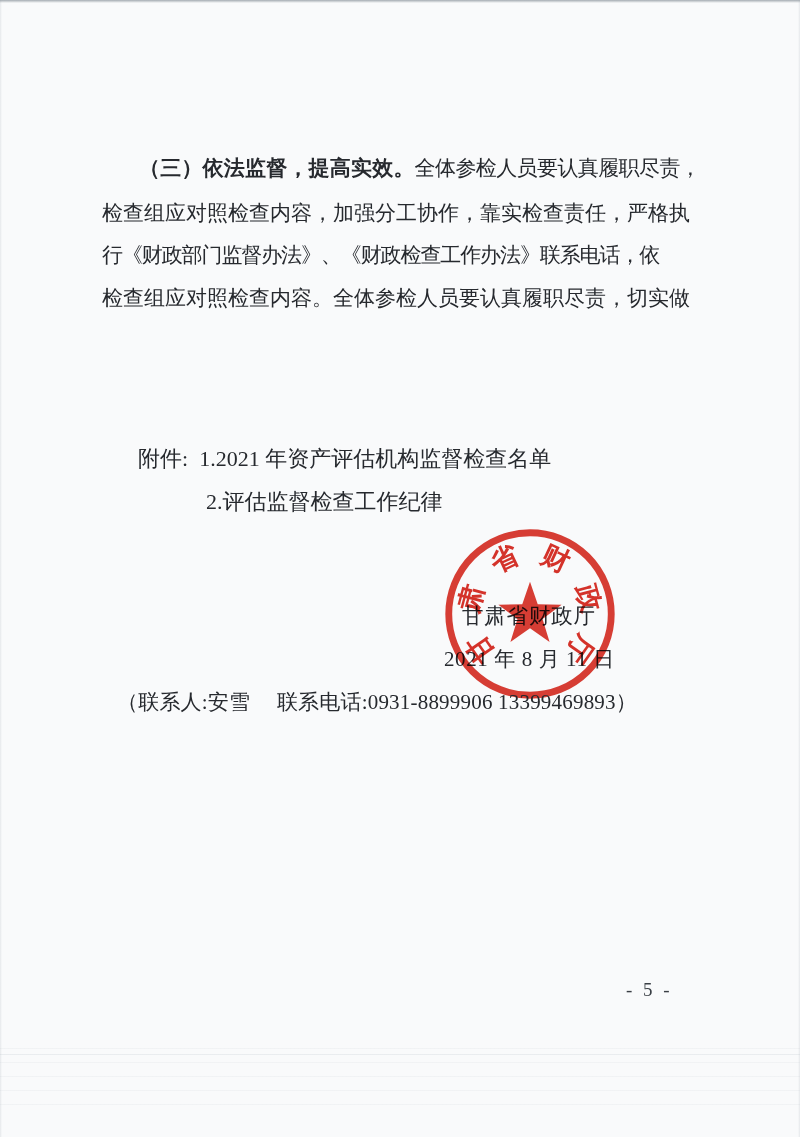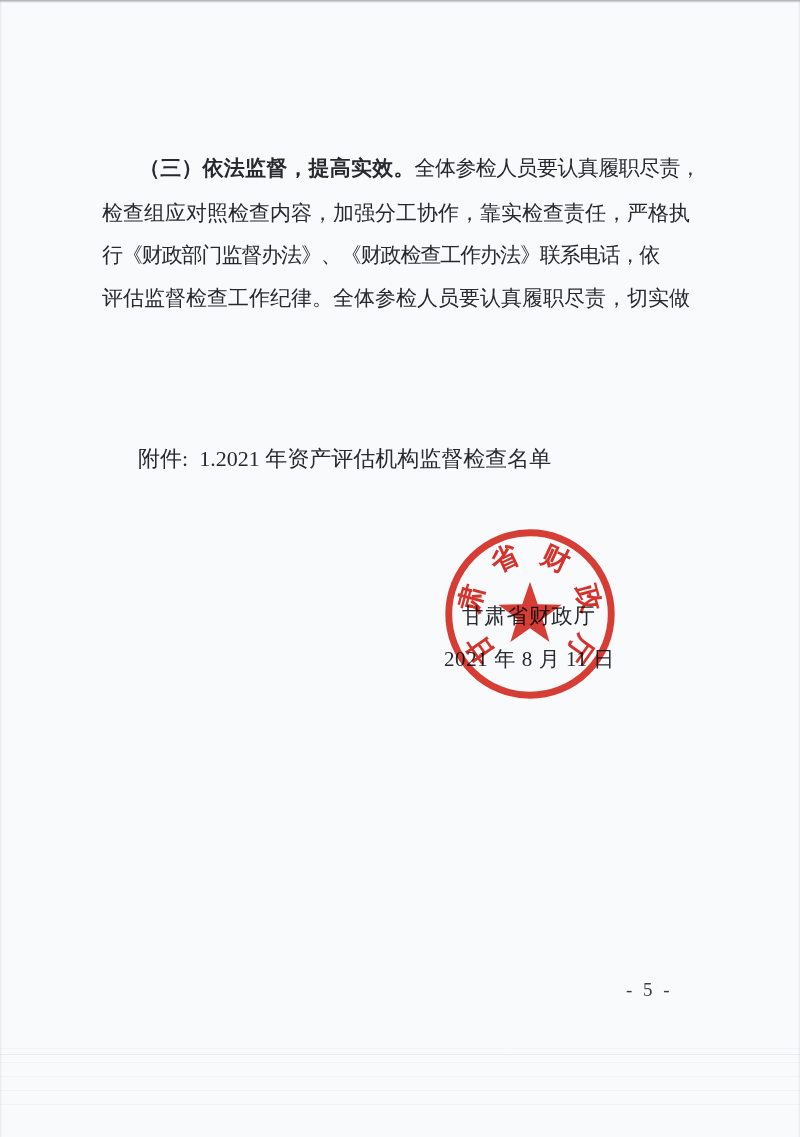--- a/index.html
+++ b/index.html
@@ -73,42 +73,46 @@
 <body>
 
 <div class="page">
 
   <div class="para">
     <div class="doc-line line-1">
       <span class="bold">（三）依法监督，提高实效。</span><span>全体参检人员要认真履职尽责，</span>
     </div>
     <div class="doc-line line-2">检查组应对照检查内容，加强分工协作，靠实检查责任，严格执</div>
     <div class="doc-line line-3">行《财政部门监督办法》、《财政检查工作办法》联系电话，依</div>
-    <div class="doc-line line-4">评估监督检查工作纪律。全体参检人员要认真履职尽责，切实做</div>
+    <div class="doc-line line-4">检查组应对照检查内容。全体参检人员要认真履职尽责，切实做</div>
   </div>
 
   <div class="attachments">
     <div class="attach-row">
       <span class="attach-label">附件:</span><span>1.2021 年资产评估机构监督检查名单</span>
+    </div>
+    <div class="attach-row attach-item-2">
+      <span>2.评估监督检查工作纪律</span>
     </div>
   </div>
 
   <div class="sig-org">甘肃省财政厅</div>
   <div class="sig-date">2021 年 8 月 11 日</div>
 
   <div class="seal">
     <svg viewBox="0 0 190 190">
       <circle cx="95" cy="95" r="83" fill="none" stroke="#d7281e" stroke-width="7" opacity="0.95"></circle>
       <polygon points="95,62 102.9,85.1 127.3,85.5 107.8,100.2 115,123.5 95,109.5 75,123.5 82.2,100.2 62.7,85.5 87.1,85.1" fill="#d7281e" opacity="0.95"></polygon>
       <text x="44.2" y="130.6" transform="rotate(-125 44.2 130.6)" text-anchor="middle" dominant-baseline="central" font-size="28" fill="#d7281e">甘</text>
       <text x="35.1" y="78.9" transform="rotate(-75 35.1 78.9)" text-anchor="middle" dominant-baseline="central" font-size="28" fill="#d7281e">肃</text>
       <text x="68.8" y="38.8" transform="rotate(-25 68.8 38.8)" text-anchor="middle" dominant-baseline="central" font-size="28" fill="#d7281e">省</text>
       <text x="121.2" y="38.8" transform="rotate(25 121.2 38.8)" text-anchor="middle" dominant-baseline="central" font-size="28" fill="#d7281e">财</text>
       <text x="154.9" y="78.9" transform="rotate(75 154.9 78.9)" text-anchor="middle" dominant-baseline="central" font-size="28" fill="#d7281e">政</text>
       <text x="145.8" y="130.6" transform="rotate(125 145.8 130.6)" text-anchor="middle" dominant-baseline="central" font-size="28" fill="#d7281e">厅</text>
     </svg>
   </div>
 
+  <div class="contact">（联系人:安雪　 联系电话:0931-8899906 13399469893）</div>
 
   <div class="page-number">- 5 -</div>
 
   <div class="scan-streaks"></div>
 </div>
 
 </body></html>

